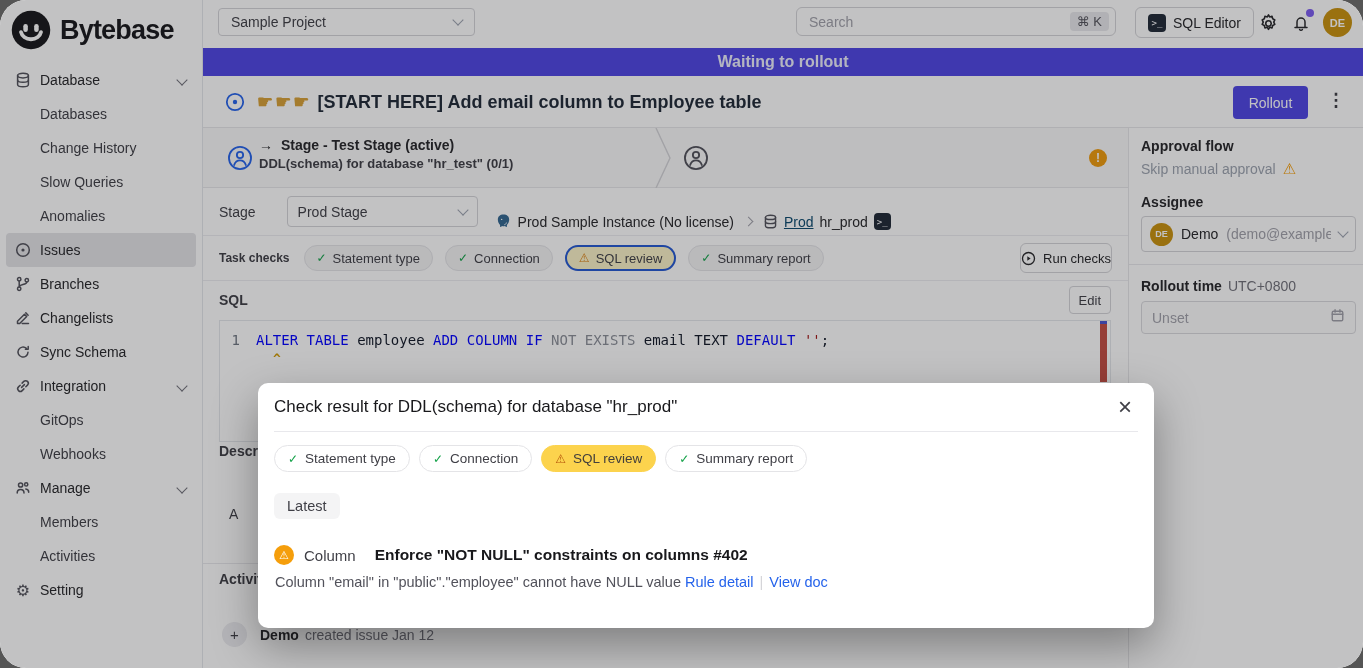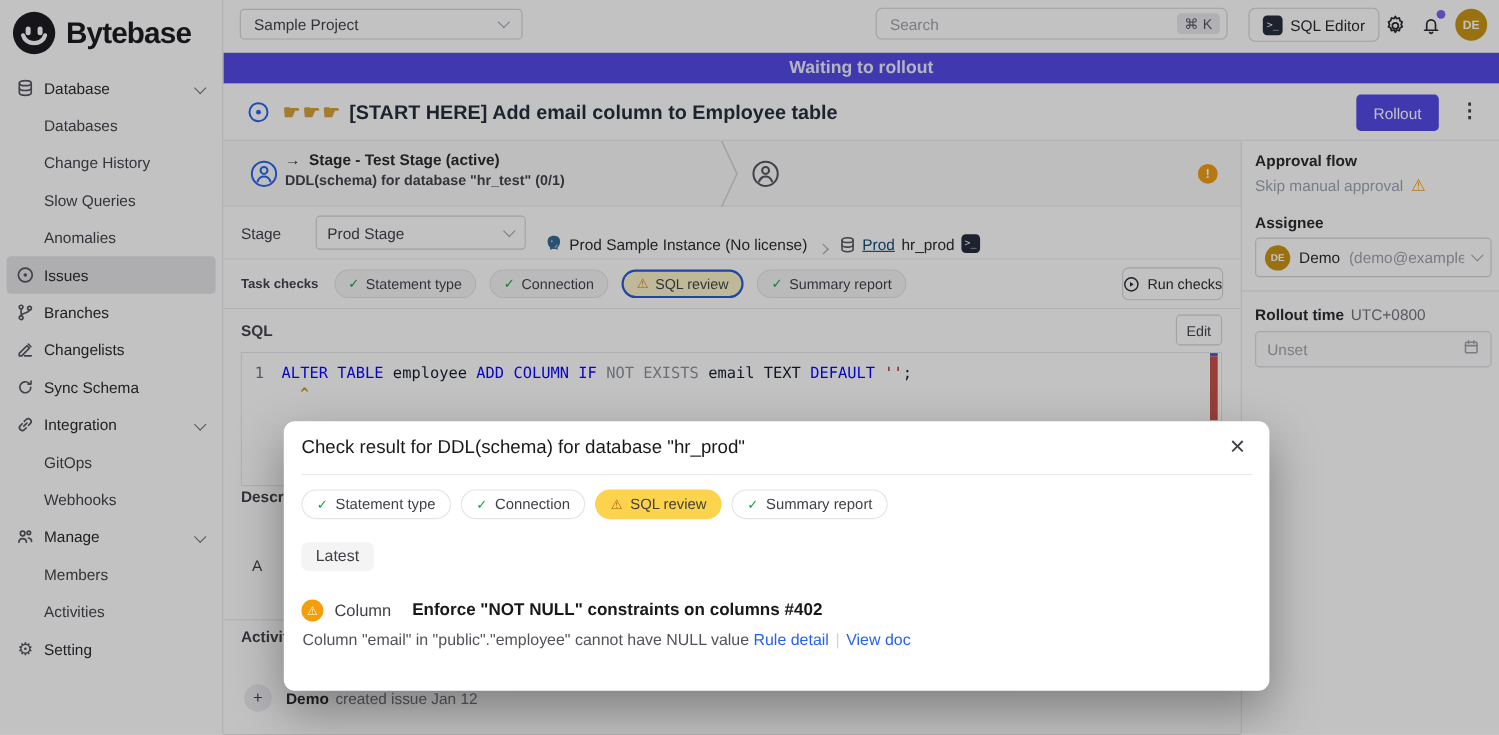--- a/index.html
+++ b/index.html
@@ -1,17 +1,17 @@
 <!DOCTYPE html>
 <html><head>
 <meta charset="utf-8">
 <style>
   * { margin:0; padding:0; box-sizing:border-box; }
   body { font-family:"Liberation Sans", sans-serif; background:#555; }
-  .screen { position:relative; width:1363px; height:668px; background:#fff; overflow:hidden; font-family:"Liberation Sans", sans-serif; }
+  .screen { position:relative; width:1363px; height:668px; background:#fff; overflow:hidden; font-family:"Liberation Sans", sans-serif;border-radius:26px; }
 
   
   .sidebar { position:absolute; left:0; top:0; width:203px; height:668px; background:#fff; border-right:1px solid #e5e7eb; z-index:5; }
   .logo { display:flex; align-items:center; gap:8px; padding:9px 0 6px 10px; }
   .logo-mark { width:42px; height:42px; }
   .logo-word { font-size:27px; font-weight:800; color:#18181b; letter-spacing:-0.8px; }
   .nav { margin-top:6px; }
   .nav-row { position:relative; display:flex; align-items:center; height:34px; padding-left:14px; cursor:pointer; }
   .nav-row .ni { width:18px; height:18px; margin-right:8px; color:#52525b; display:flex; align-items:center; justify-content:center; }
   .nav-row .lbl { font-size:14px; color:#27272a; font-weight:500; }
@@ -54,21 +54,21 @@
   .st-line1 { font-size:14px; font-weight:700; color:#27272a; white-space:nowrap; }
   .st-line2 { font-size:13px; font-weight:600; color:#3f3f46; margin-top:3px; white-space:nowrap; }
   .u { text-decoration:underline; }
   .arrow { margin-right:8px; font-weight:700; }
   .warn-circle { position:absolute; left:886px; top:21px; width:18px; height:18px; border-radius:50%; background:#ef9b0d; color:#fff; font-size:12px; font-weight:700; display:flex; align-items:center; justify-content:center; }
 
   
   .stage-row { position:absolute; left:203px; top:188px; width:925px; height:48px; background:#fff; border-bottom:1px solid #ececf0; display:flex; align-items:center; padding-left:16px; z-index:4; }
   .stage-row .lab { font-size:14px; color:#3f3f46; margin-right:31px; }
   .sel { width:191px; height:31px; border:1px solid #d4d4d8; border-radius:4px; display:flex; align-items:center; padding:0 10px; font-size:14px; color:#3f3f46; cursor:pointer; background:#fff; }
-  .crumb { display:flex; align-items:flex-end; gap:6px; margin-left:17px; font-size:14px; color:#27272a;margin-top:20px; }
+  .crumb { display:flex; align-items:center; gap:6px; margin-left:17px; font-size:14px; color:#27272a;margin-top:20px; }
   .chev-right { width:7px; height:7px; border-right:1.6px solid #a1a1aa; border-bottom:1.6px solid #a1a1aa; transform:rotate(-45deg); margin:0 5px; }
   .muted { color:#0c4a6e;text-decoration:underline; }
 
   
   .checks-row { position:absolute; left:203px; top:236px; width:925px; height:45px; background:#fff; border-bottom:1px solid #ececf0; display:flex; align-items:center; padding:0 16px; z-index:4; }
   .checks-row .lab { font-size:12px; font-weight:600; color:#3f3f46; margin-right:14px; }
   .pill { height:26px; border-radius:999px; background:#f4f4f5; border:1px solid #e4e4e7; display:flex; align-items:center; gap:6px; padding:0 12px; font-size:13px; color:#3f3f46; margin-right:12px; cursor:pointer; white-space:nowrap; }
   .pill .ck { color:#16a34a; font-size:12px; }
   .pill .wn { color:#d97706; font-size:12px; }
   .pill.warn-sel { background:#fbf3c8; border:2px solid #2458d3; }

